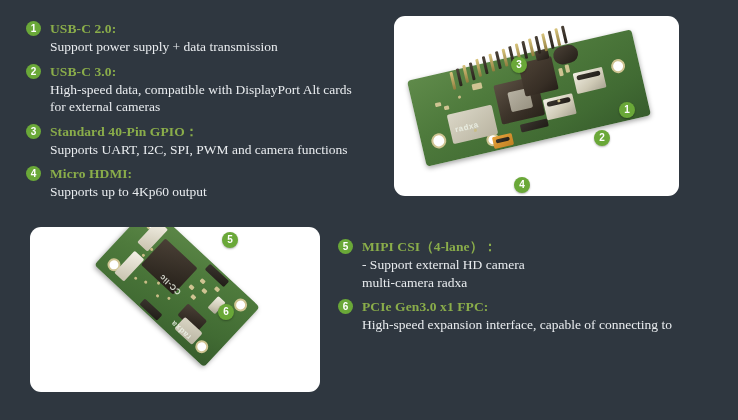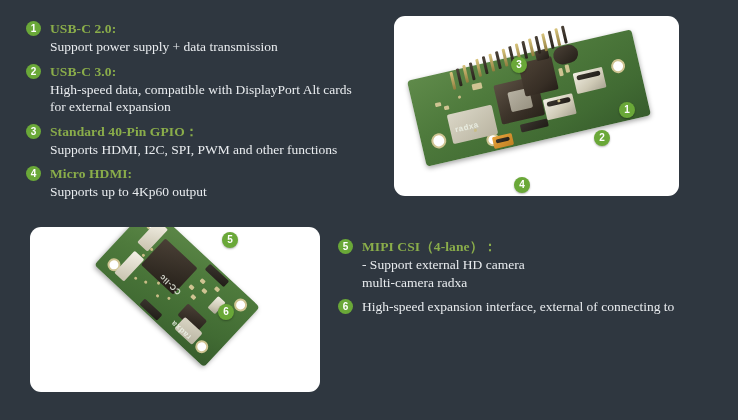--- a/index.html
+++ b/index.html
@@ -108,29 +108,29 @@
       <div class="spec-body">
         <span class="ln">Support power supply + data transmission</span>
       </div>
     </div>
 
     <div class="spec-item">
       <span class="badge">2</span>
       <div class="spec-title">USB-C 3.0:</div>
       <div class="spec-body">
         <span class="ln">High-speed data, compatible with DisplayPort Alt cards</span>
-        <span class="ln">for external expansion</span>
+        <span class="ln">for external cameras</span>
       </div>
     </div>
 
     <div class="spec-item">
       <span class="badge">3</span>
       <div class="spec-title">Standard 40-Pin GPIO：</div>
       <div class="spec-body">
-        <span class="ln">Supports HDMI, I2C, SPI, PWM and other functions</span>
+        <span class="ln">Supports UART, I2C, SPI, PWM and camera functions</span>
       </div>
     </div>
 
     <div class="spec-item">
       <span class="badge">4</span>
       <div class="spec-title">Micro HDMI:</div>
       <div class="spec-body">
         <span class="ln">Supports up to 4Kp60 output</span>
       </div>
     </div>
@@ -143,22 +143,23 @@
       <span class="badge">5</span>
       <div class="spec-title">MIPI CSI（4-lane）：</div>
       <div class="spec-body">
         <span class="ln">- Support external HD camera</span>
         <span class="ln">multi-camera radxa</span>
       </div>
     </div>
 
     <div class="spec-item">
       <span class="badge">6</span>
-      <div class="spec-body">
-        <span class="ln">High-speed expansion interface, external of connecting to</span>
+      <div class="spec-title">PCIe Gen3.0 x1 FPC:</div>
+      <div class="spec-body">
+        <span class="ln">High-speed expansion interface, capable of connecting to</span>
       </div>
     </div>
 
   </div>
 
   <div class="card" id="card-top">
     <div class="photo">
 
       <div class="board" style="left:20px;top:38px;width:230px;height:88px;transform:rotate(-13deg);">
 

